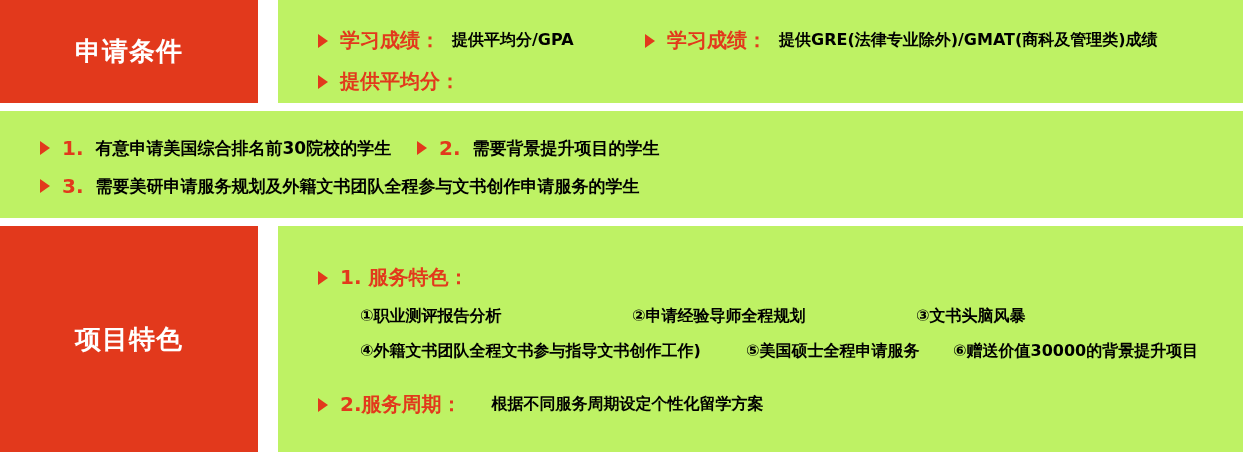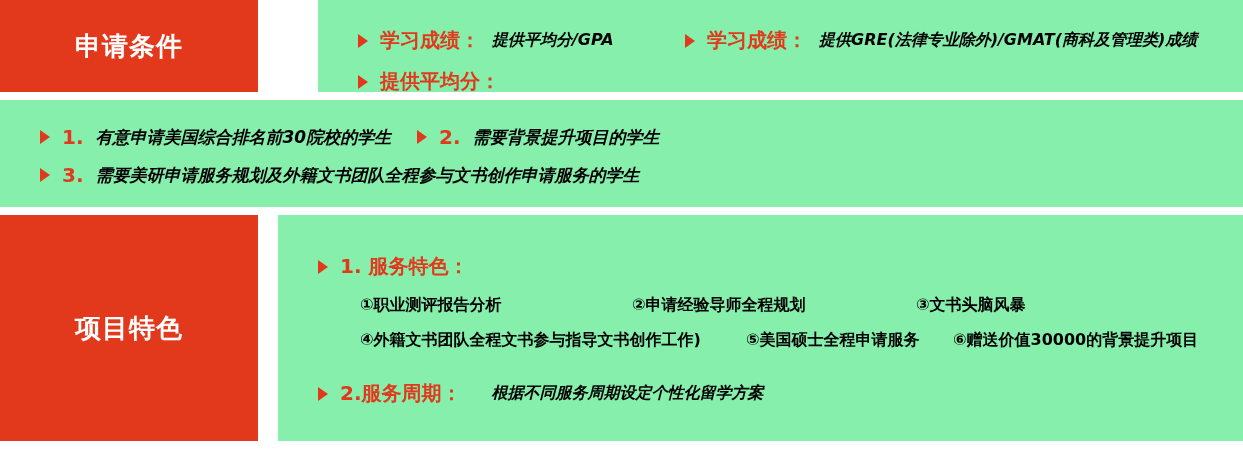--- a/index.html
+++ b/index.html
@@ -3,45 +3,45 @@
 <meta charset="utf-8">
 <style>
   html,body{margin:0;padding:0;background:#ffffff;}
   body{
     width:1243px;height:452px;overflow:hidden;
     font-family:"DejaVu Sans","Liberation Sans",sans-serif;
     font-weight:bold;
   }
   .board{display:flex;flex-direction:column;gap:8px;width:1243px;height:452px;}
   .sec{display:flex;}
-  .sec-1{height:92px;gap:40px;}
+  .sec-1{height:103px;}
   .sec-2{height:107px;}
   .sec-3{height:226px;}
   .label-block{
     width:258px;flex:none;background:#E2391C;color:#ffffff;
     display:flex;align-items:center;justify-content:center;
     font-size:26px;letter-spacing:1px;margin-right:20px;
   }
-  .content{flex:1;background:#86efac;box-sizing:border-box;}
+  .content{flex:1;background:#bef264;box-sizing:border-box;}
   .sec-1 .content{padding:27px 0 0 40px;}
   .sec-2 .content{padding:25px 0 0 40px;}
   .sec-3 .content{padding:38px 0 0 40px;}
   .row{display:flex;align-items:center;margin-bottom:14px;}
   .item{display:flex;align-items:center;}
   .w327{width:327px;flex:none;}
   .w377{width:377px;flex:none;}
   .tri{
     width:0;height:0;flex:none;
     border-left:10px solid #E2391C;
     border-top:7px solid transparent;
     border-bottom:7px solid transparent;
     margin-right:12px;
   }
   .kw{color:#E2391C;font-size:20px;margin-right:12px;white-space:nowrap;}
-  .tx{color:#000000;font-size:16px;white-space:nowrap;font-style:italic;}
+  .tx{color:#000000;font-size:16px;white-space:nowrap;}
   .sec-2 .tx{font-size:17px;}
   .features{
     margin-left:42px;display:grid;color:#000000;font-size:16px;white-space:nowrap;
   }
   .feat-a{grid-template-columns:272px 284px 1fr;margin-top:15px;}
   .feat-b{grid-template-columns:386px 207px 1fr;margin-top:14px;}
   .period{margin-top:29px;}
   .period .tx{margin-left:18px;}
 </style>
 </head>

